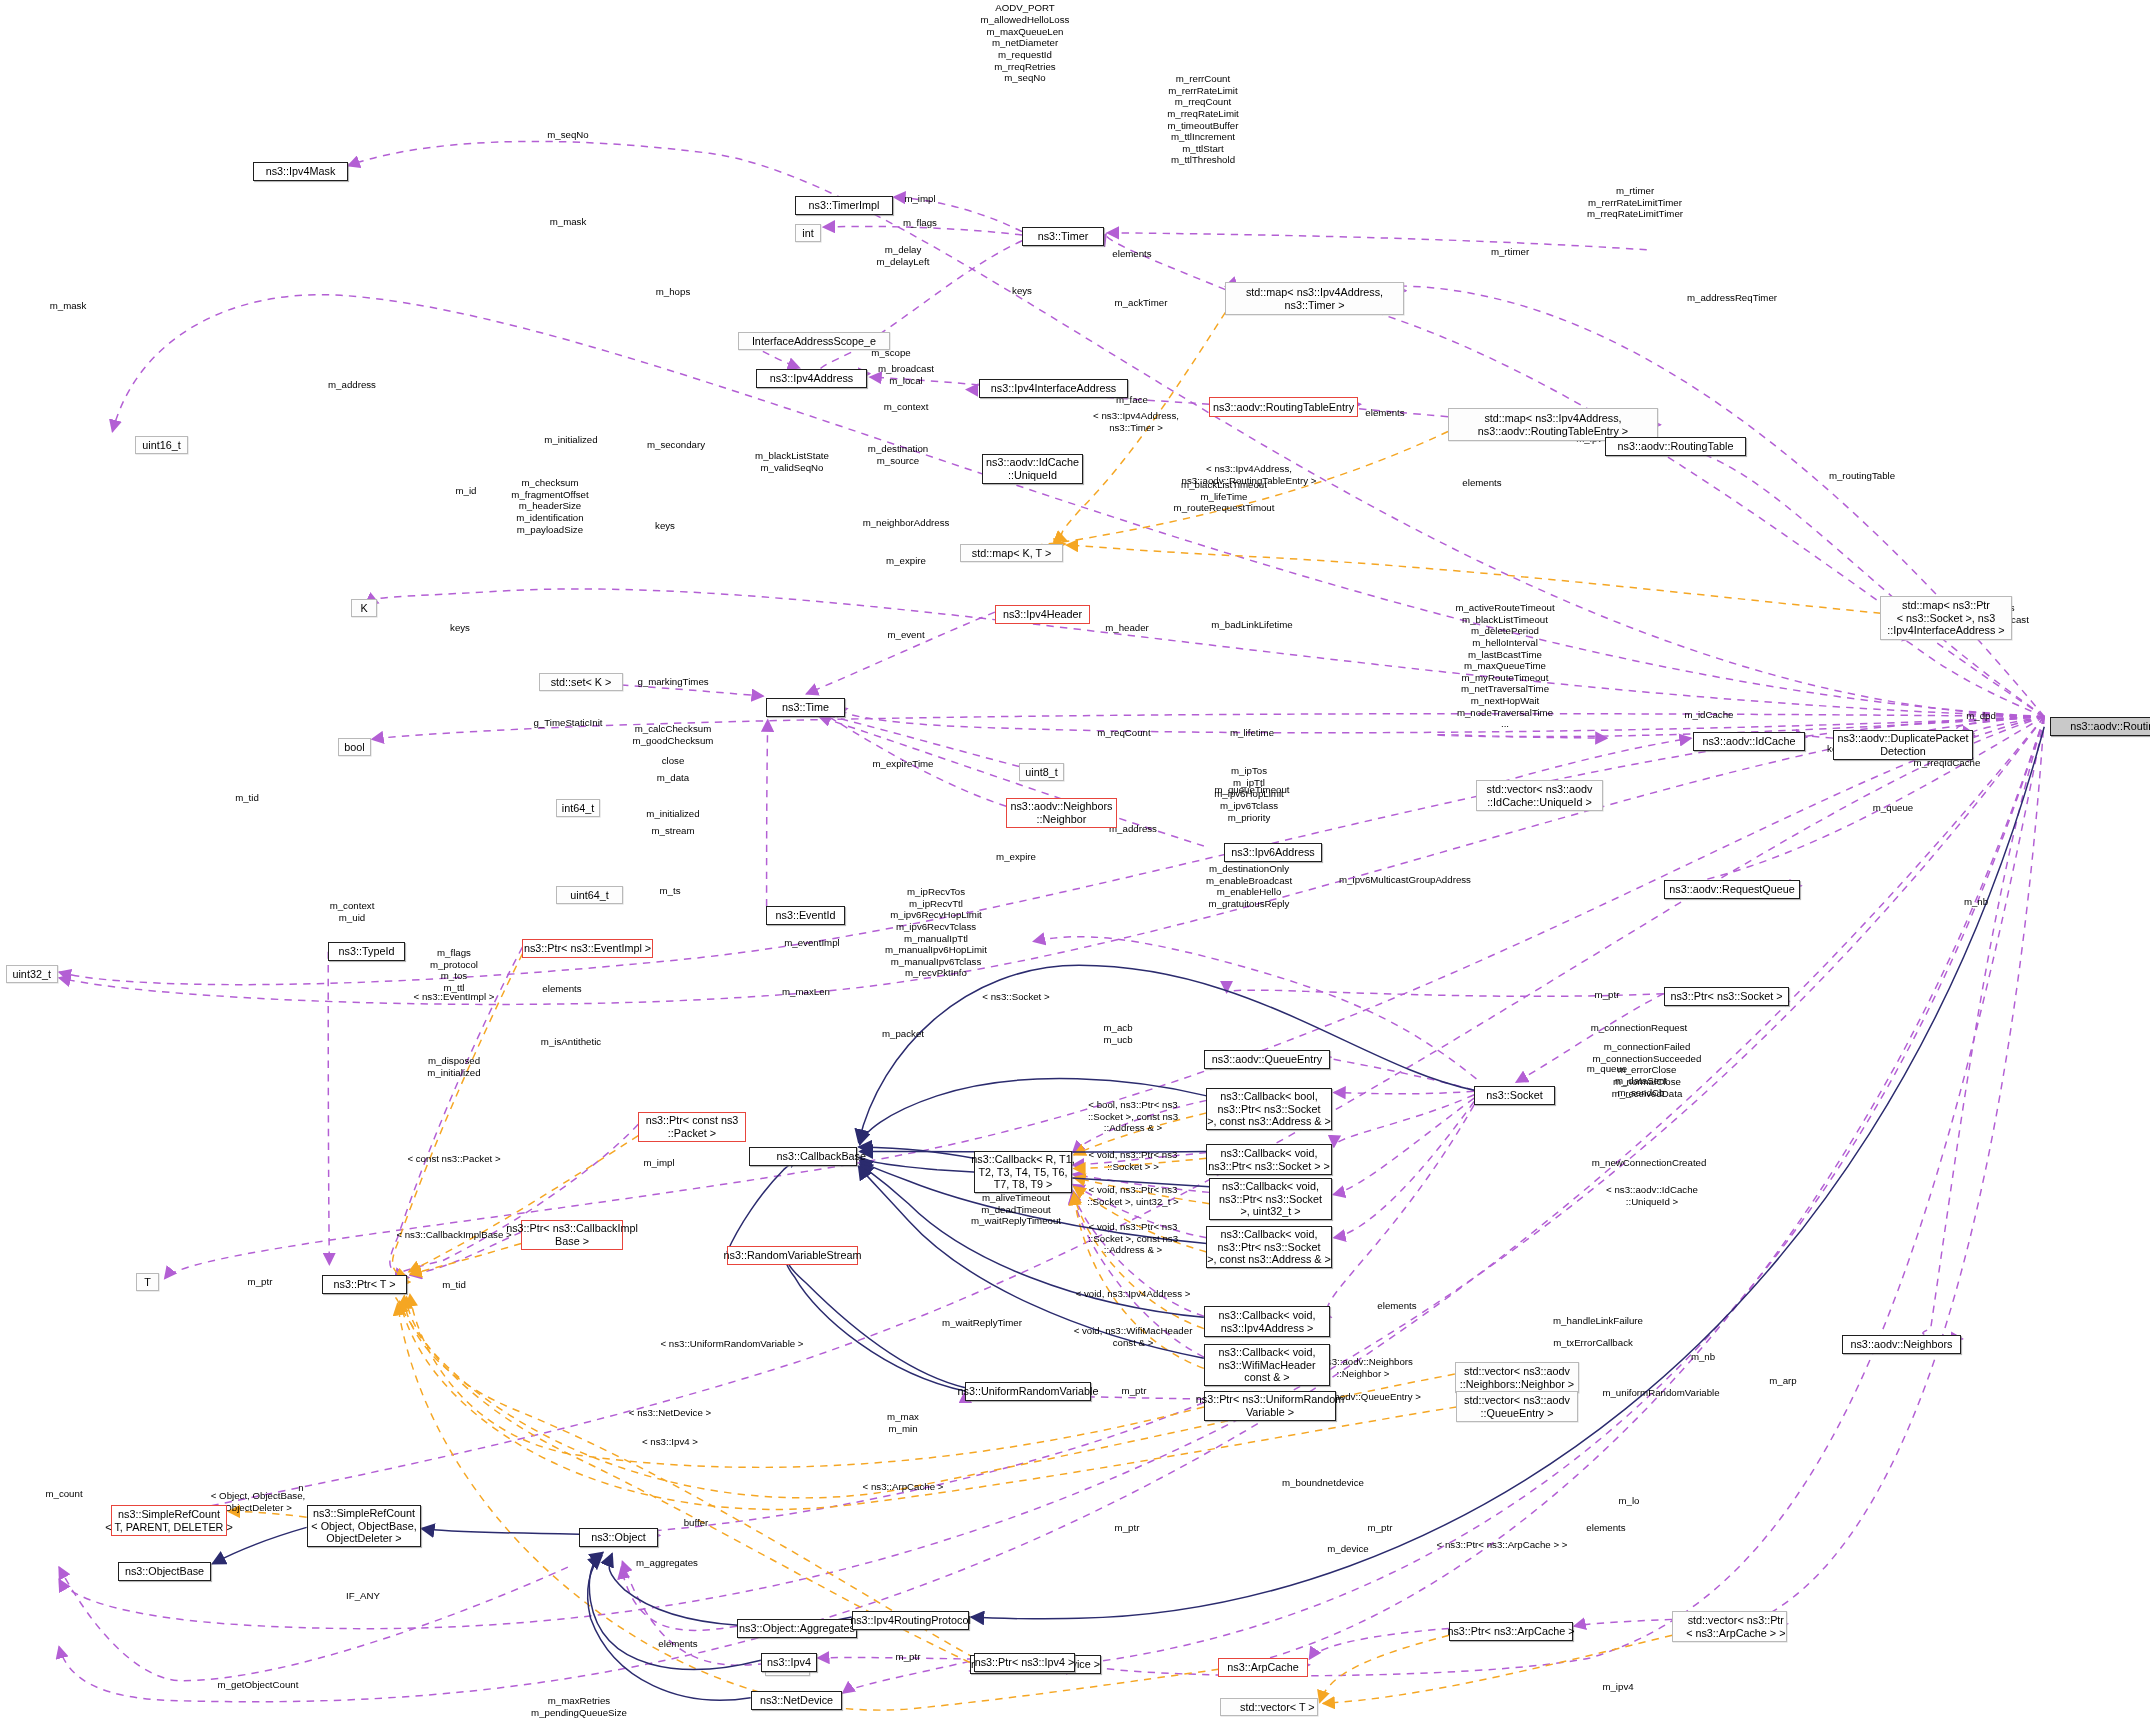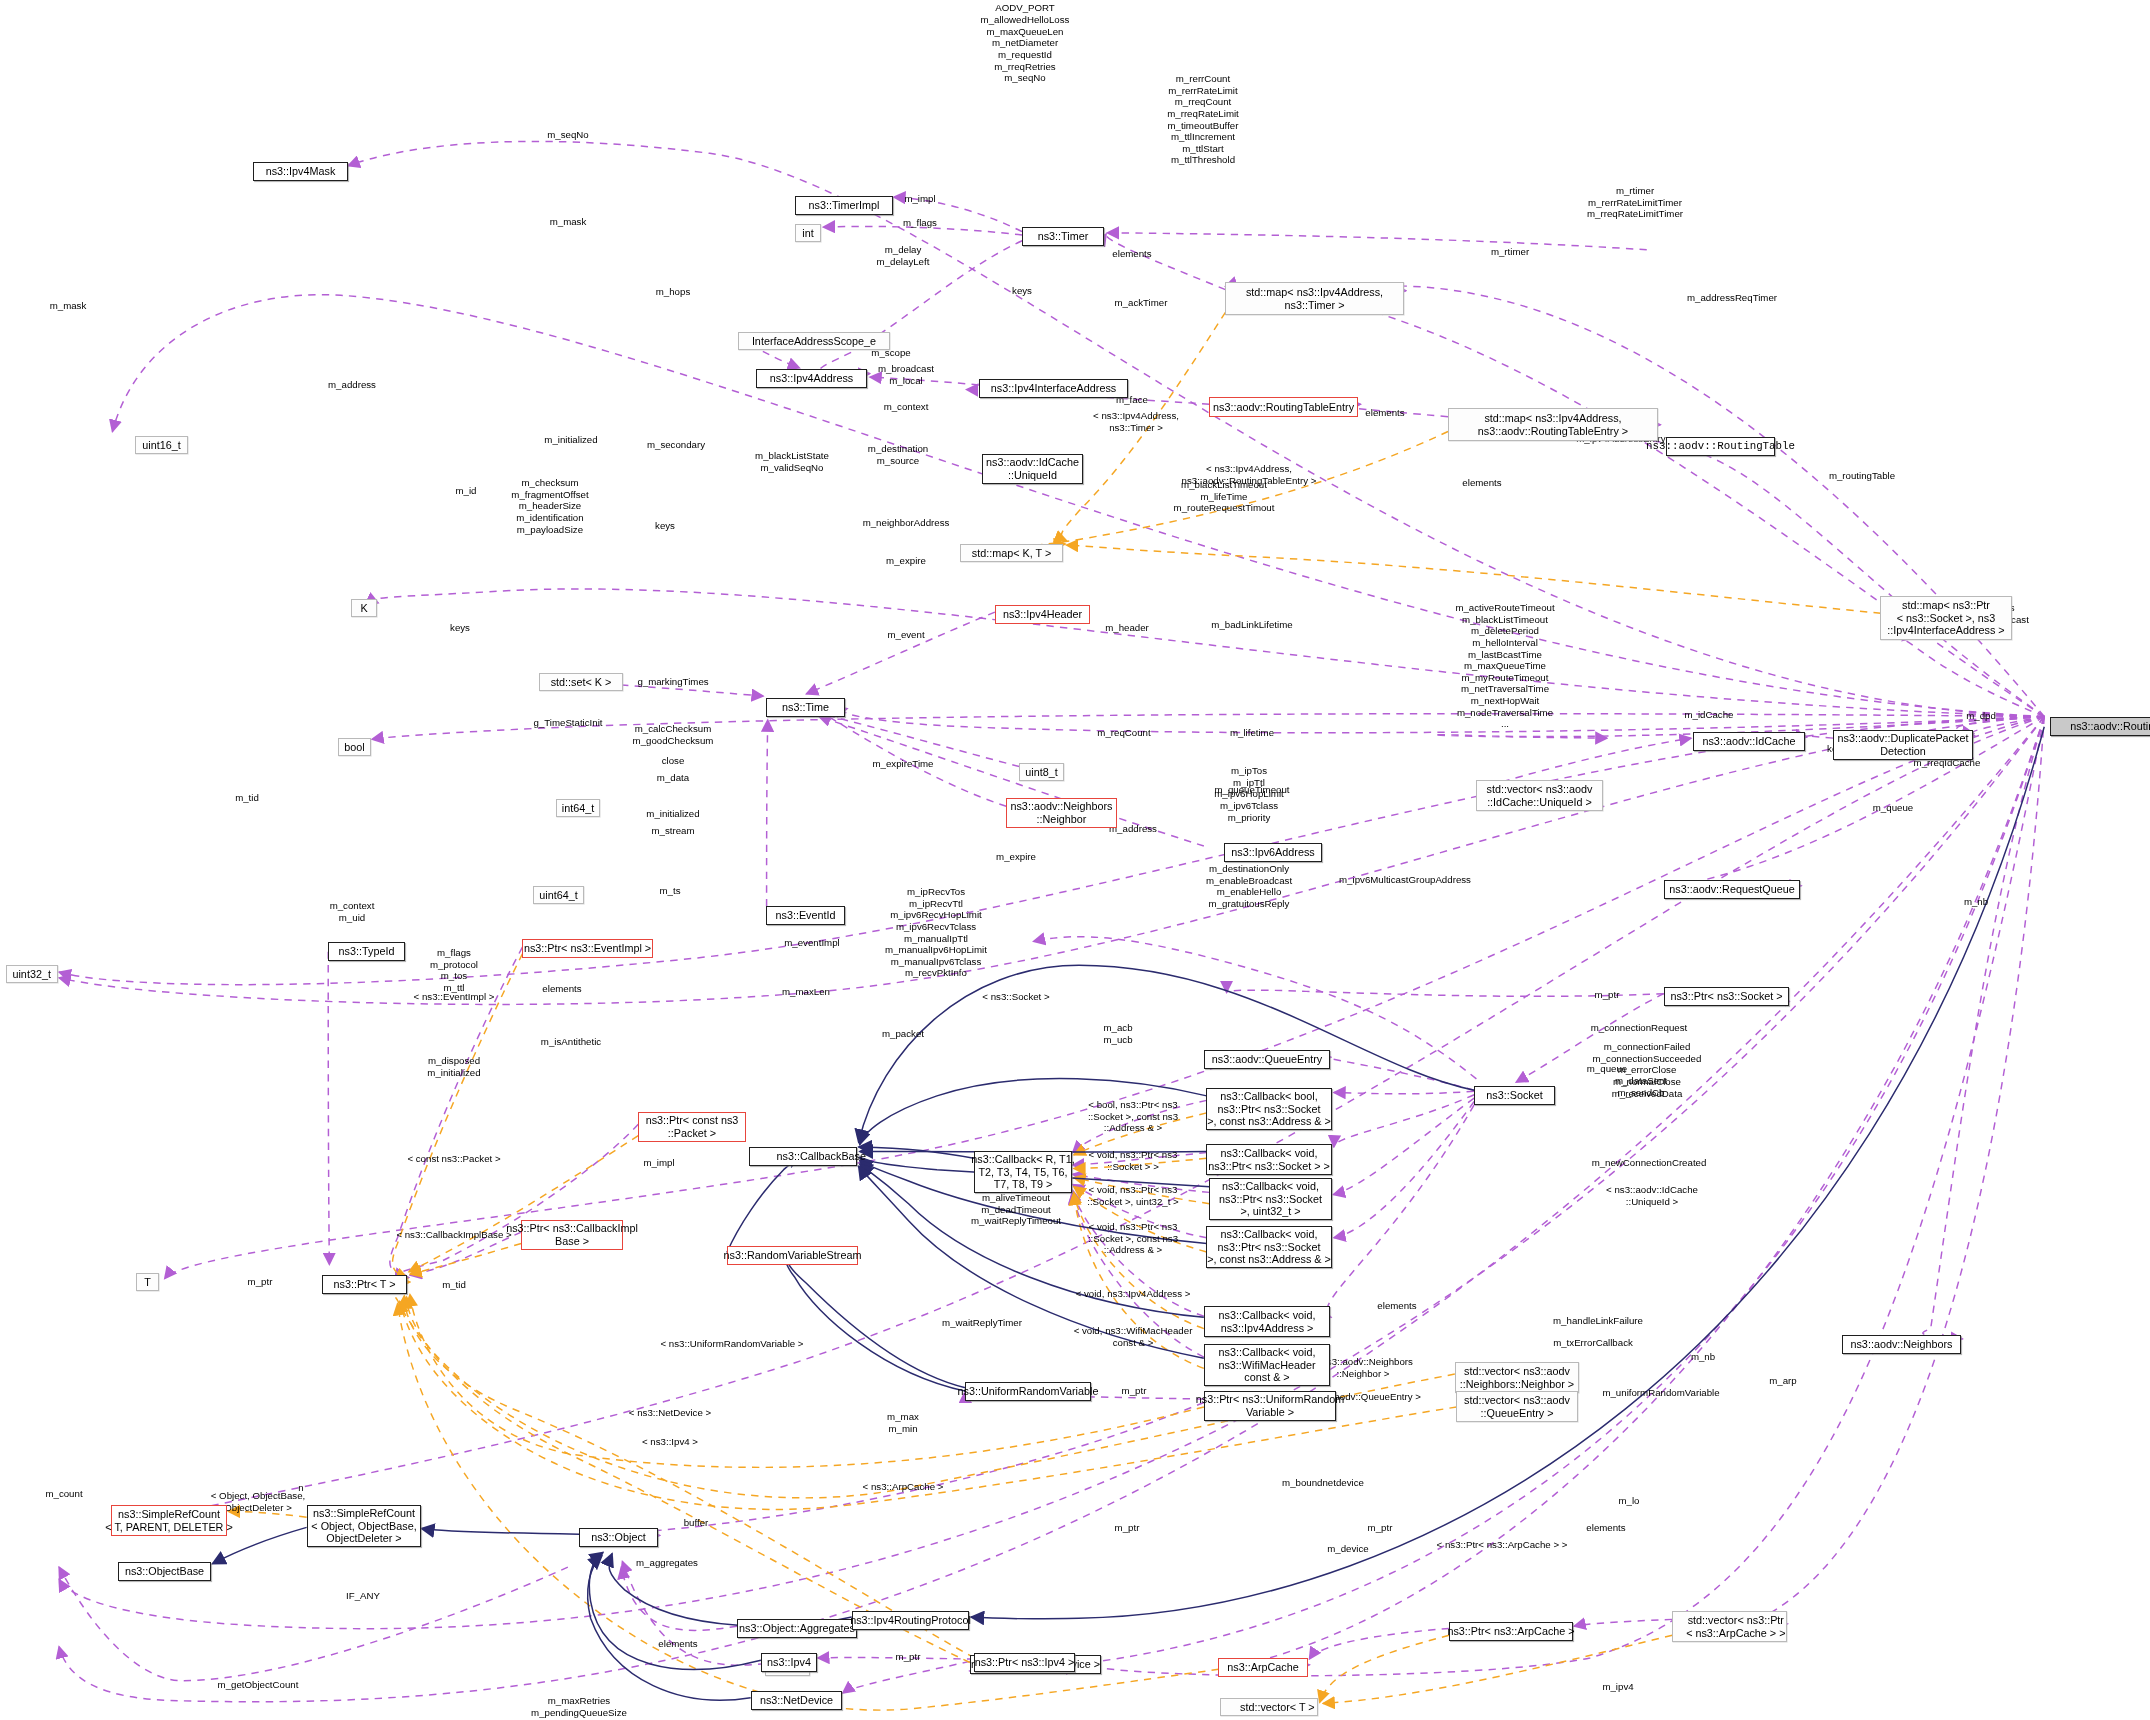--- a/index.html
+++ b/index.html
@@ -222,21 +222,21 @@
       <div class="node n-tmpl" style="left: 795px; top: 224px; width: 26px; min-height: 18px;">int</div>
       <div class="node n-class" style="left: 1022px; top: 227px; width: 82px; min-height: 19.3px;">ns3::Timer</div>
       <div class="node n-tmpl" style="left: 1225px; top: 282px; width: 179px; min-height: 33px;">std::map&lt; ns3::Ipv4Address,
 ns3::Timer &gt;</div>
       <div class="node n-tmpl" style="left: 738px; top: 332px; width: 152px; min-height: 18px;">InterfaceAddressScope_e</div>
       <div class="node n-class" style="left: 756px; top: 369px; width: 111px; min-height: 19.3px;">ns3::Ipv4Address</div>
       <div class="node n-class" style="left: 979px; top: 379px; width: 149px; min-height: 19.3px;">ns3::Ipv4InterfaceAddress</div>
       <div class="node n-ref" style="left: 1209px; top: 397px; width: 149px; min-height: 20.4px;">ns3::aodv::RoutingTableEntry</div>
       <div class="node n-tmpl" style="left: 1448px; top: 408px; width: 210px; min-height: 33px;">std::map&lt; ns3::Ipv4Address,
 ns3::aodv::RoutingTableEntry &gt;</div>
-      <div class="node n-class" style="left: 1666px; top: 437px; width: 109px; min-height: 19.3px; font-family: Liberation Mono, monospace;">ns3::aodv::RoutingTable</div>
+      <div class="node n-class" style="left: 1605px; top: 437px; width: 141px; min-height: 19.3px;">ns3::aodv::RoutingTable</div>
       <div class="node n-tmpl" style="left: 135px; top: 436px; width: 53px; min-height: 18px;">uint16_t</div>
       <div class="node n-class" style="left: 982px; top: 454px; width: 101px; min-height: 29.5px;">ns3::aodv::IdCache
 ::UniqueId</div>
       <div class="node n-tmpl" style="left: 960px; top: 544px; width: 103px; min-height: 18px;">std::map&lt; K, T &gt;</div>
       <div class="node n-tmpl" style="left: 1880px; top: 596px; width: 132px; min-height: 44px;">std::map&lt; ns3::Ptr
 &lt; ns3::Socket &gt;, ns3
 ::Ipv4InterfaceAddress &gt;</div>
       <div class="node n-tmpl" style="left: 351px; top: 599px; width: 26px; min-height: 18px;">K</div>
       <div class="node n-ref" style="left: 995px; top: 605px; width: 95px; min-height: 19.3px;">ns3::Ipv4Header</div>
       <div class="node n-tmpl" style="left: 539px; top: 673px; width: 84px; min-height: 18px;">std::set&lt; K &gt;</div>
@@ -246,21 +246,21 @@
       <div class="node n-class" style="left: 1833px; top: 730px; width: 140px; min-height: 29.5px;">ns3::aodv::DuplicatePacket
 Detection</div>
       <div class="node n-tmpl" style="left: 1019px; top: 763px; width: 45px; min-height: 18px;">uint8_t</div>
       <div class="node n-ref" style="left: 1006px; top: 798px; width: 111px; min-height: 29.5px;">ns3::aodv::Neighbors
 ::Neighbor</div>
       <div class="node n-tmpl" style="left: 1476px; top: 780px; width: 127px; min-height: 31px;">std::vector&lt; ns3::aodv
 ::IdCache::UniqueId &gt;</div>
       <div class="node n-tmpl" style="left: 556px; top: 799px; width: 44px; min-height: 18px;">int64_t</div>
       <div class="node n-class" style="left: 1224px; top: 843px; width: 98px; min-height: 19.3px;">ns3::Ipv6Address</div>
       <div class="node n-class" style="left: 1664px; top: 880px; width: 136px; min-height: 19.3px;">ns3::aodv::RequestQueue</div>
-      <div class="node n-tmpl" style="left: 533px; top: 886px; width: 51px; min-height: 18px;">uint64_t</div>
+      <div class="node n-tmpl" style="left: 556px; top: 886px; width: 67px; min-height: 18px;">uint64_t</div>
       <div class="node n-class" style="left: 766px; top: 906px; width: 79px; min-height: 19.3px;">ns3::EventId</div>
       <div class="node n-class" style="left: 328px; top: 942px; width: 77px; min-height: 19.3px;">ns3::TypeId</div>
       <div class="node n-ref" style="left: 522px; top: 939px; width: 131px; min-height: 19.3px;">ns3::Ptr&lt; ns3::EventImpl &gt;</div>
       <div class="node n-tmpl" style="left: 5.7px; top: 965px; width: 52px; min-height: 18px;">uint32_t</div>
       <div class="node n-class" style="left: 1664px; top: 987px; width: 125px; min-height: 19.3px;">ns3::Ptr&lt; ns3::Socket &gt;</div>
       <div class="node n-class" style="left: 749px; top: 1147px; width: 108px; min-height: 19.3px; padding-left: 40px;">ns3::CallbackBase</div>
       <div class="node n-class" style="left: 1204px; top: 1050px; width: 126px; min-height: 19.3px;">ns3::aodv::QueueEntry</div>
       <div class="node n-class" style="left: 1206px; top: 1088px; width: 126px; min-height: 41px;">ns3::Callback&lt; bool,
 ns3::Ptr&lt; ns3::Socket
 &gt;, const ns3::Address &amp; &gt;</div>

